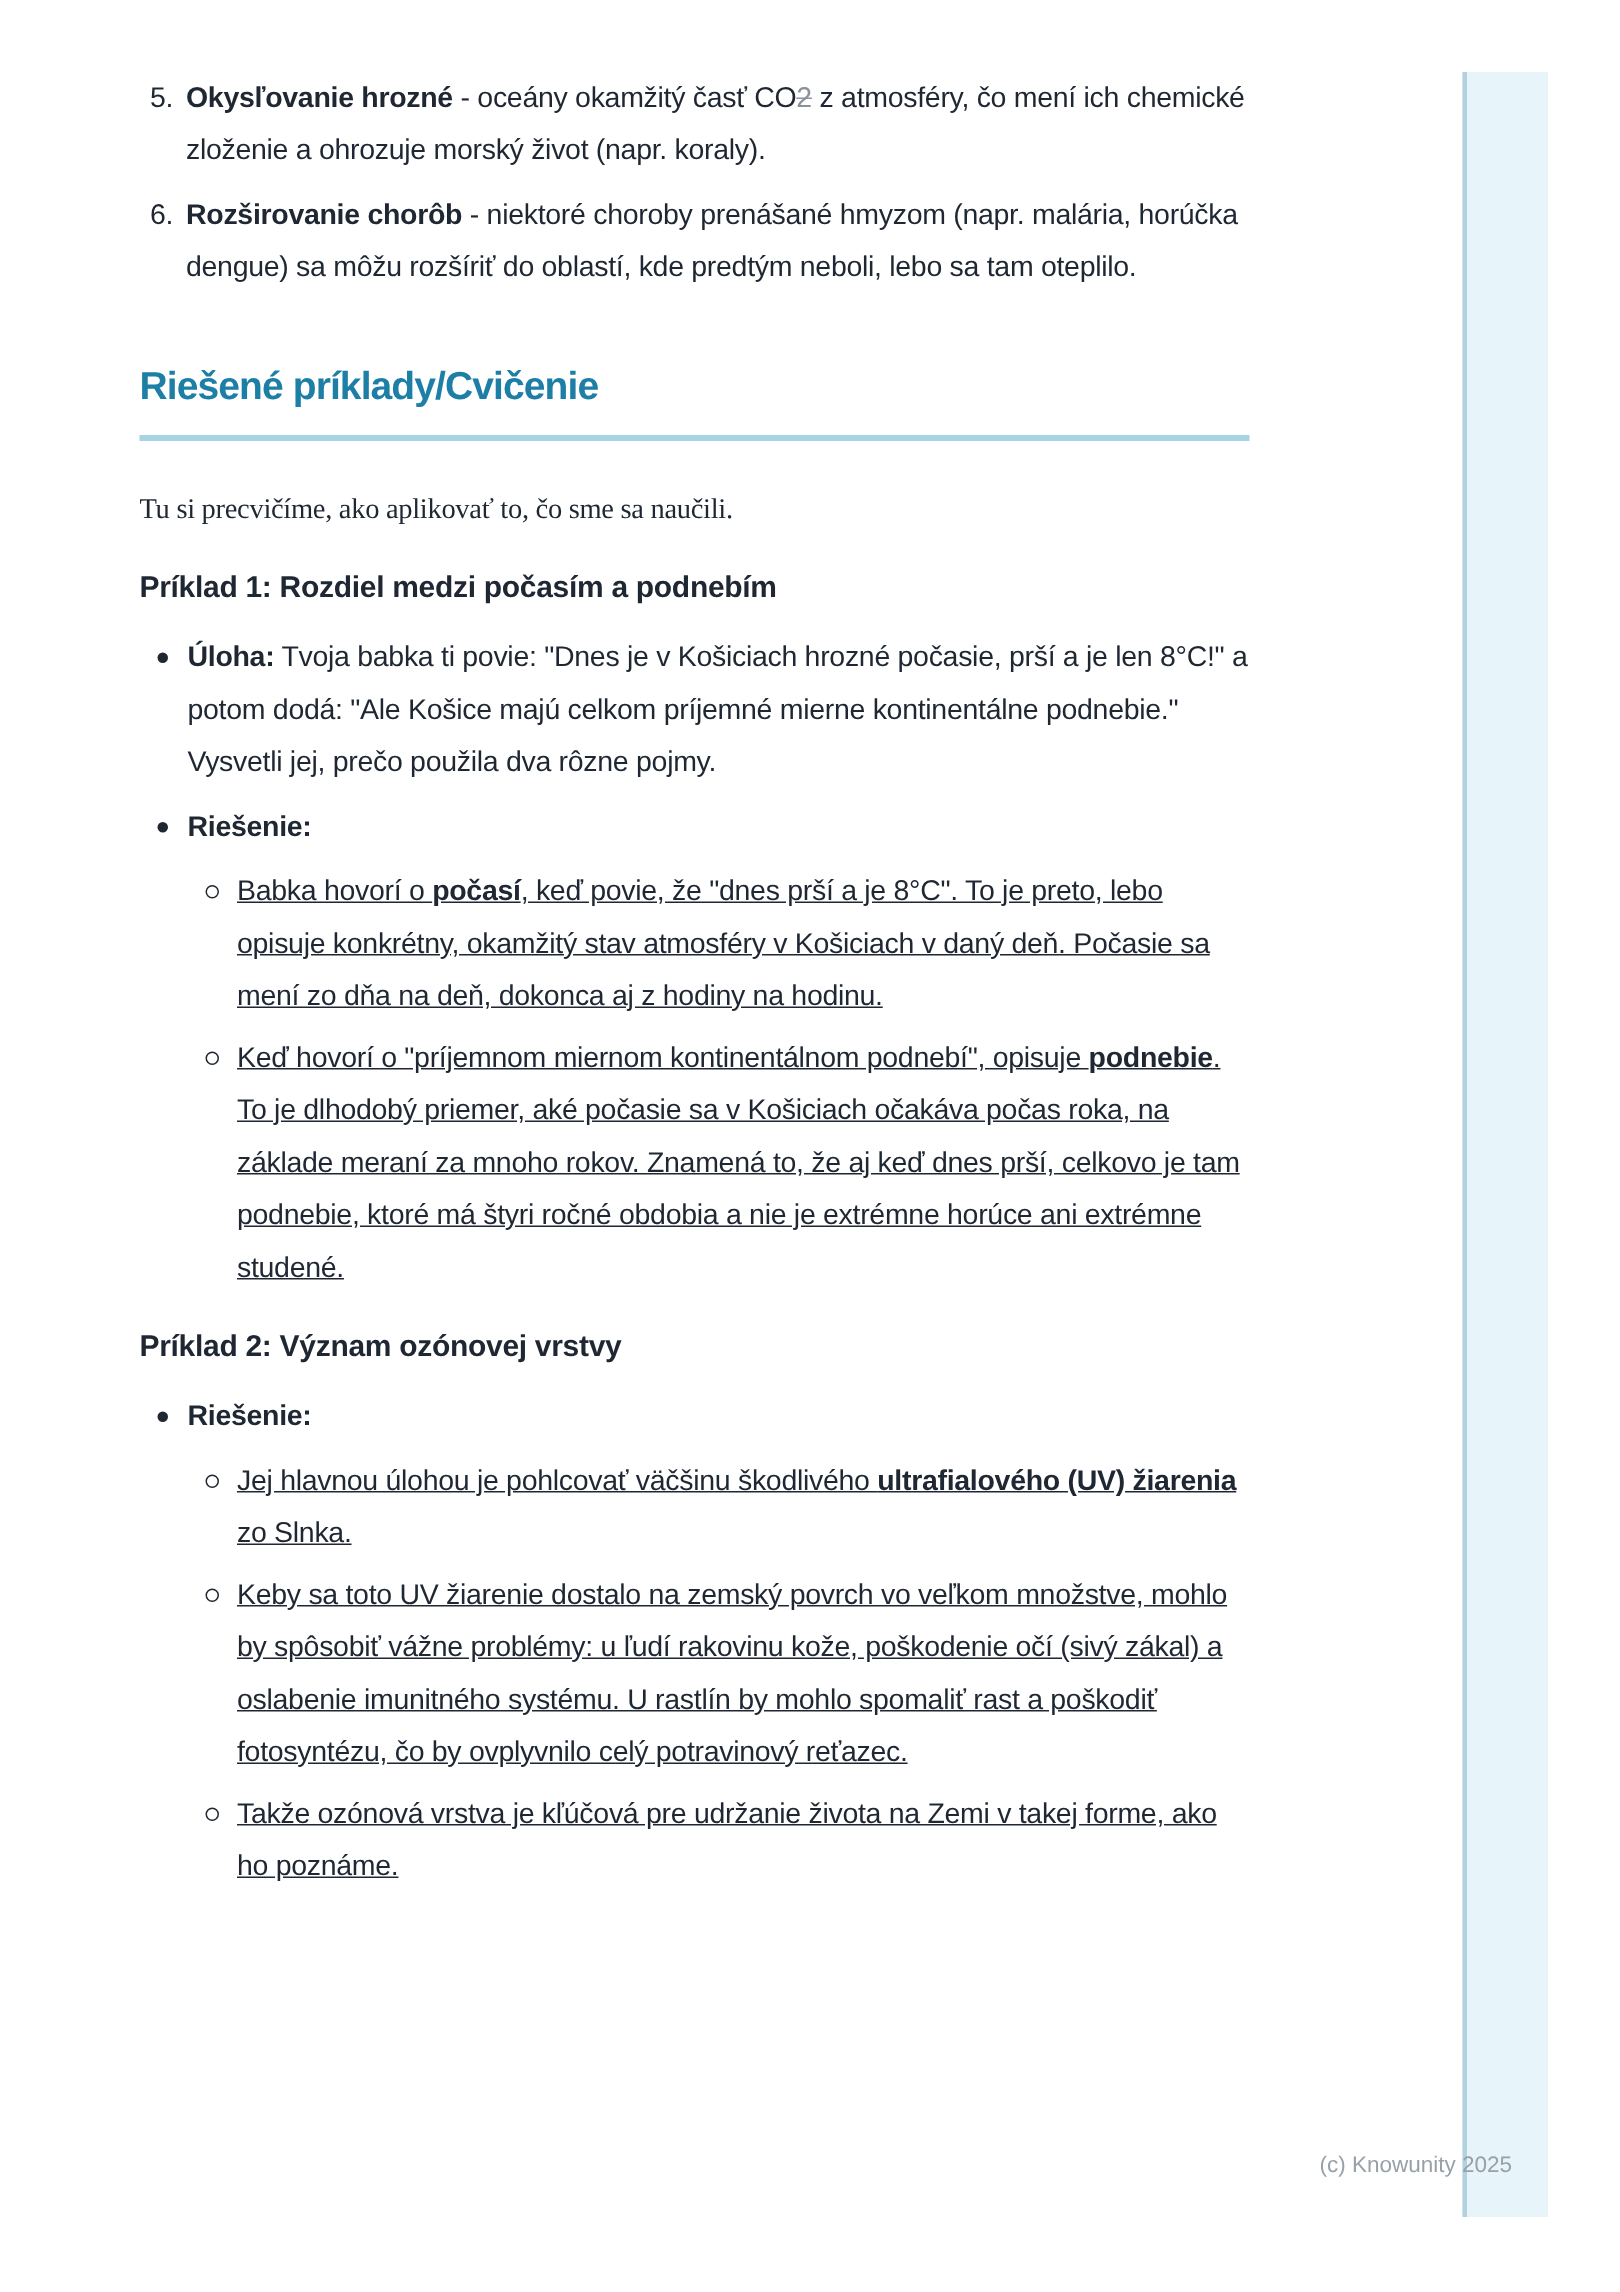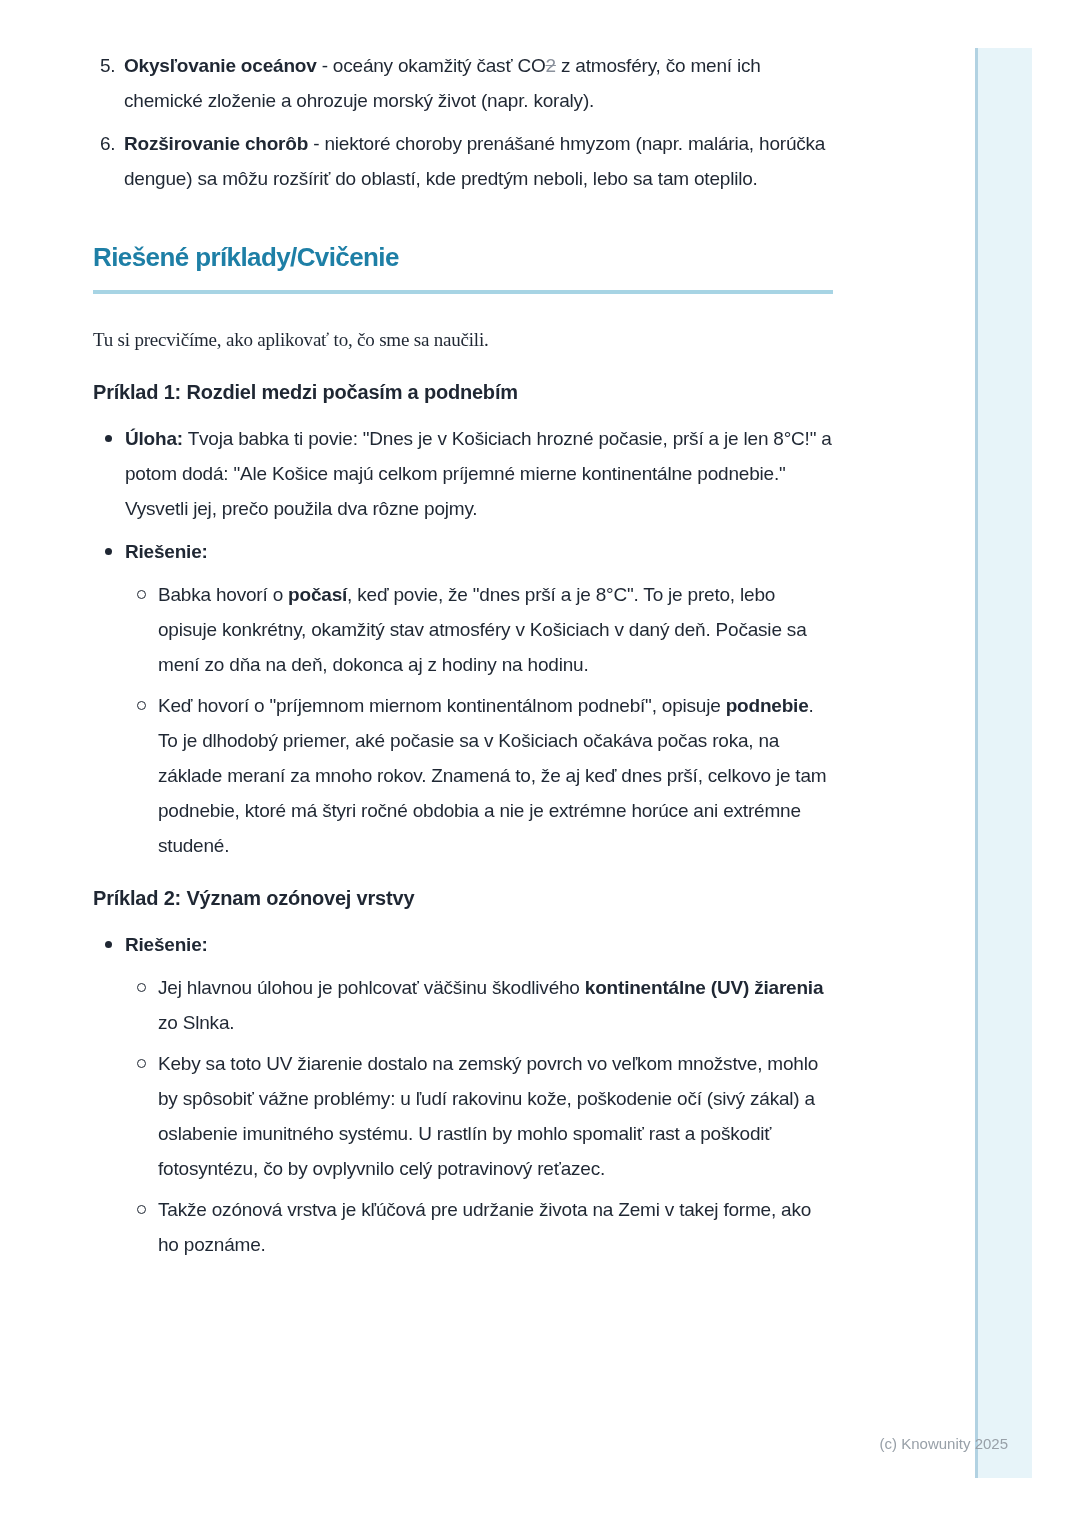--- a/index.html
+++ b/index.html
@@ -46,42 +46,42 @@
   }
   
   .b1{display:flex;padding-left:12px;margin:0 0 8px 0;}
   .dot-marker{
     flex:none;width:7px;height:7px;border-radius:50%;
     background:var(--text);margin:14px 13px 0 0;
   }
   .b-text{flex:1;}
   
   .sub-list{padding-left:44px;margin:0 0 8px 0;}
-  .b2{display:flex;margin:0 0 6px 0;}
+  .b2{display:flex;margin:0 0 6px 0;text-decoration:underline;}
   .circle-marker{
     flex:none;width:9px;height:9px;border-radius:50%;
     border:1.5px solid var(--text);background:transparent;margin:13px 12px 0 0;
   }
   strong{font-weight:700;}
   .strike{text-decoration:line-through;color:var(--strike);}
   .footer{
     position:absolute;top:1434px;right:72px;z-index:2;
     font-size:15px;line-height:20px;letter-spacing:0;color:var(--muted);
   }
 </style>
 </head>
 <body>
 
 <div class="stripe"></div>
 
 <div class="content">
   <div>
       <div class="num-item">
         <div class="num-marker">5.</div>
-        <div class="num-body"><strong>Okysľovanie oceánov</strong><span> - oceány okamžitý časť CO</span><span class="strike">2</span><span> z atmosféry, čo mení ich chemické zloženie a ohrozuje morský život (napr. koraly).</span></div>
+        <div class="num-body"><strong>Okysľovanie hrozné</strong><span> - oceány okamžitý časť CO</span><span class="strike">2</span><span> z atmosféry, čo mení ich chemické zloženie a ohrozuje morský život (napr. koraly).</span></div>
       </div>
       <div class="num-item">
         <div class="num-marker">6.</div>
         <div class="num-body"><strong>Rozširovanie chorôb</strong><span> - niektoré choroby prenášané hmyzom (napr. malária, horúčka dengue) sa môžu rozšíriť do oblastí, kde predtým neboli, lebo sa tam oteplilo.</span></div>
       </div>
     </div>
 
   <h1 class="section-title">Riešené príklady/Cvičenie</h1>
   <div class="rule"></div>
 
@@ -108,21 +108,21 @@
         </div>
       </div>
       <h2 class="example-title">Príklad 2: Význam ozónovej vrstvy</h2>
       <div class="b1">
         <span class="dot-marker"></span>
         <div class="b-text"><strong>Riešenie:</strong></div>
       </div>
       <div class="sub-list">
         <div class="b2">
           <span class="circle-marker"></span>
-          <div class="b-text"><span>Jej hlavnou úlohou je pohlcovať väčšinu škodlivého </span><strong>kontinentálne (UV) žiarenia</strong><span> zo Slnka.</span></div>
+          <div class="b-text"><span>Jej hlavnou úlohou je pohlcovať väčšinu škodlivého </span><strong>ultrafialového (UV) žiarenia</strong><span> zo Slnka.</span></div>
         </div>
         <div class="b2">
           <span class="circle-marker"></span>
           <div class="b-text"><span>Keby sa toto UV žiarenie dostalo na zemský povrch vo veľkom množstve, mohlo by spôsobiť vážne problémy: u ľudí rakovinu kože, poškodenie očí (sivý zákal) a oslabenie imunitného systému. U rastlín by mohlo spomaliť rast a poškodiť fotosyntézu, čo by ovplyvnilo celý potravinový reťazec.</span></div>
         </div>
         <div class="b2">
           <span class="circle-marker"></span>
           <div class="b-text"><span>Takže ozónová vrstva je kľúčová pre udržanie života na Zemi v takej forme, ako ho poznáme.</span></div>
         </div>
       </div>

